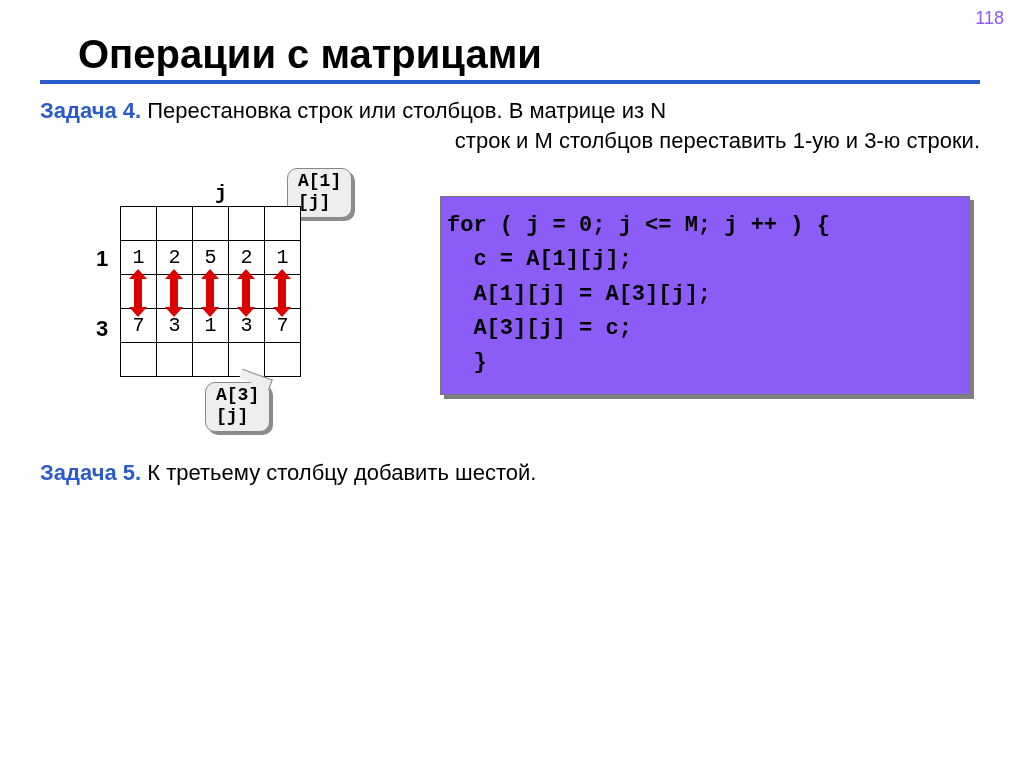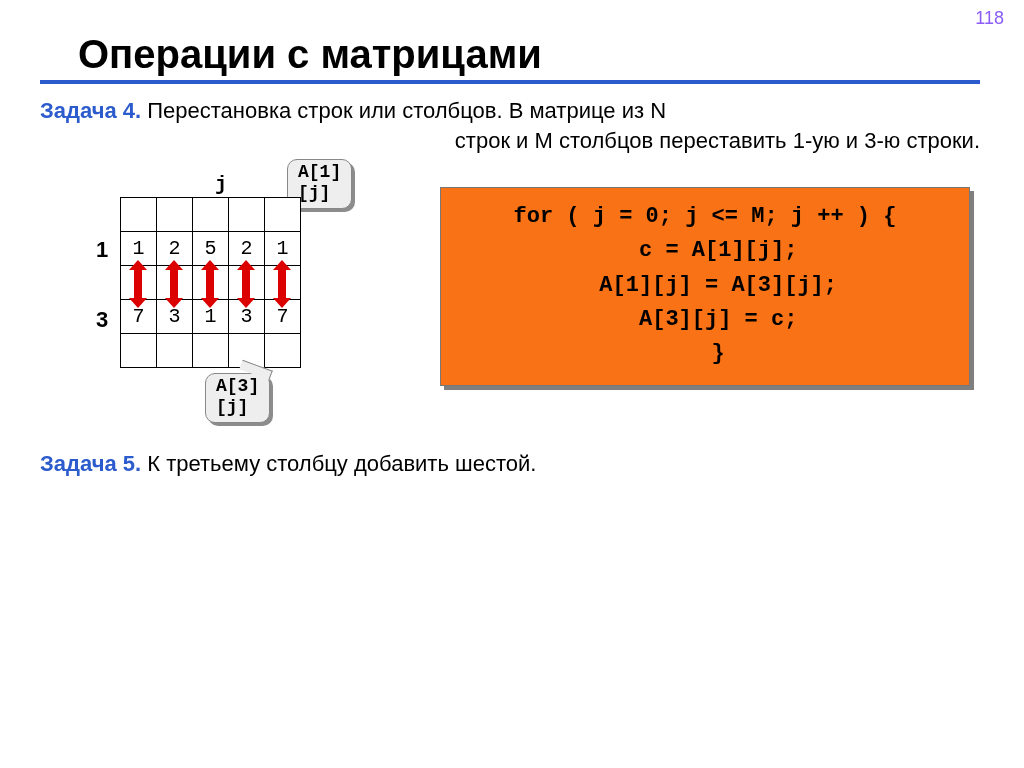--- a/index.html
+++ b/index.html
@@ -39,21 +39,21 @@
   }
   .body {
     position: absolute;
     left: 40px;
     top: 96px;
     width: 940px;
     font-size: 22px;
     line-height: 1.35;
   }
   .task-label { color: #2b5bcc; font-weight: bold; }
-  .task4-text { margin-bottom: 10px; }
+  .task4-text { margin-bottom: 19px; }
   .task4-line2 { padding-left: 118px; display:block;text-align:right; }
 
   
   .row1 { position: relative; height: 260px; }
   .j-label {
     position: absolute; left: 175px; top: 6px;
     font-family: "Courier New", monospace; font-size: 20px; font-weight:bold;
   }
   .callout {
     position: absolute;
@@ -100,30 +100,29 @@
   .arrow::before, .arrow::after {
     content:""; position:absolute; left:-5px;
     border-left:9px solid transparent;
     border-right:9px solid transparent;
   }
   .arrow::before { top:-9px;  border-bottom:10px solid #d00; }
   .arrow::after  { bottom:-9px; border-top:10px solid #d00; }
 
   .codebox {
     position: absolute;
-    background: #f97316;
+    background: #8b5cf6;
     border: 1px solid #777;
     box-shadow: 4px 4px 0 rgba(0,0,0,.5);
     font-family: "Courier New", monospace;
     font-size: 22px;
     font-weight: bold;
-    padding: 12px 28px 14px;
+    padding: 12px 6px 14px;
     line-height: 1.55;
     white-space: pre;
-    text-align: center;
   }
   .code1 { left: 400px; top: 22px; width: 530px; }
 
   .task5 { margin-top: 24px; font-size:22px; }
   .code2 { left: 90px; top: 405px; width: 560px; }
 
 </style>
 </head>
 <body>
 

